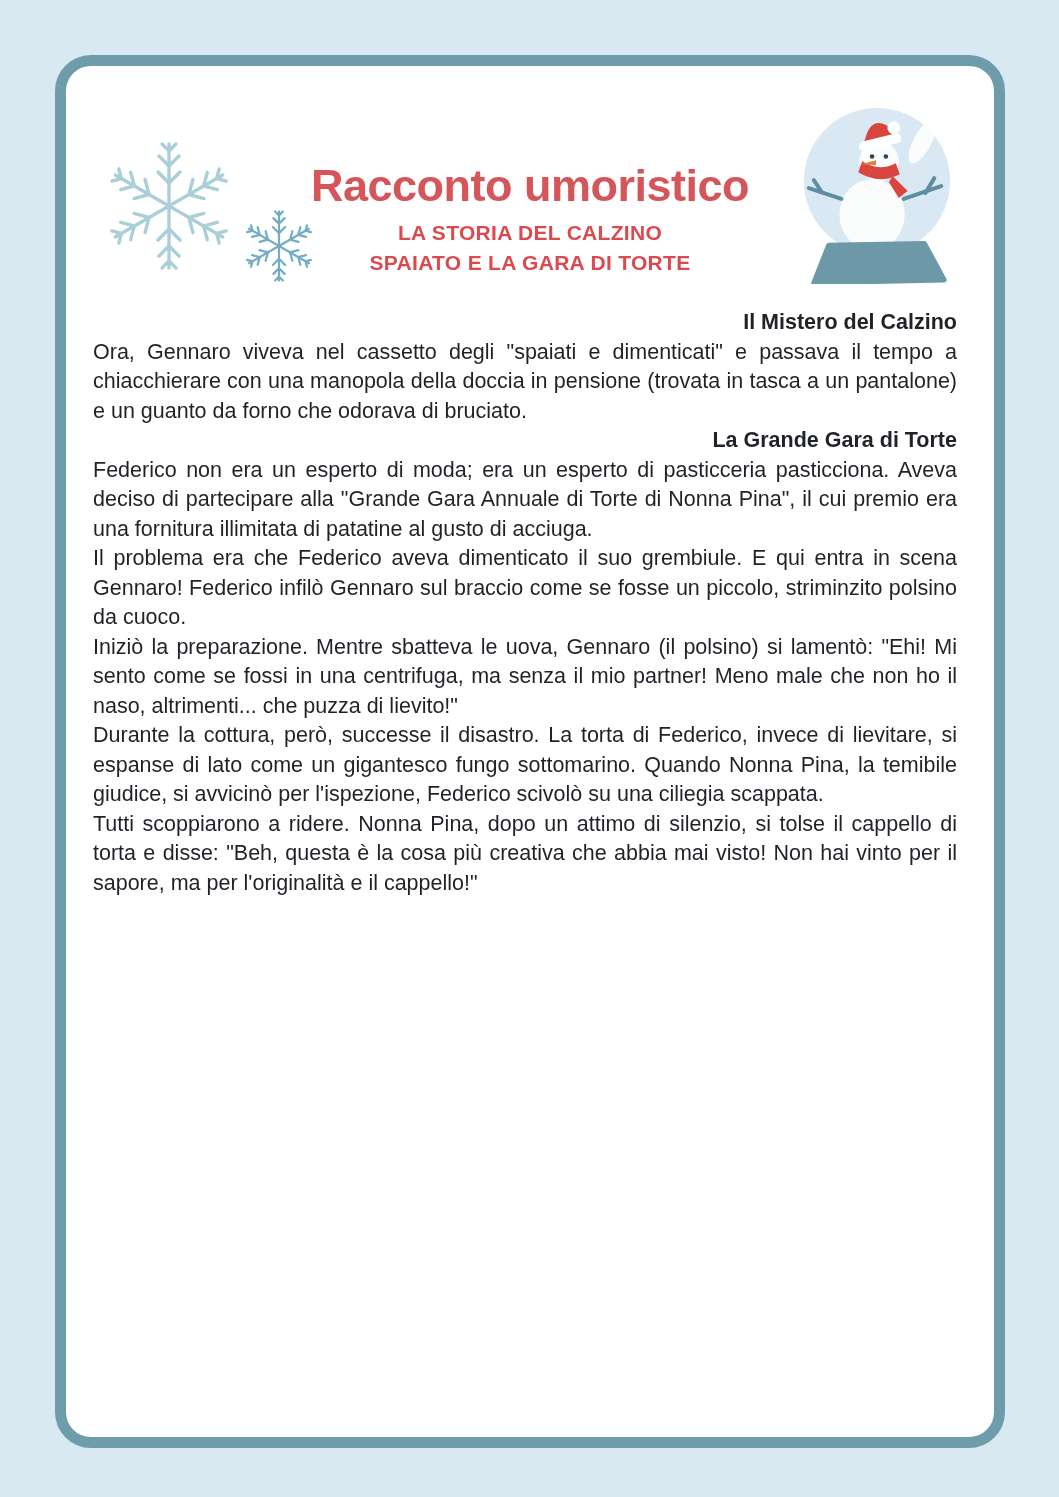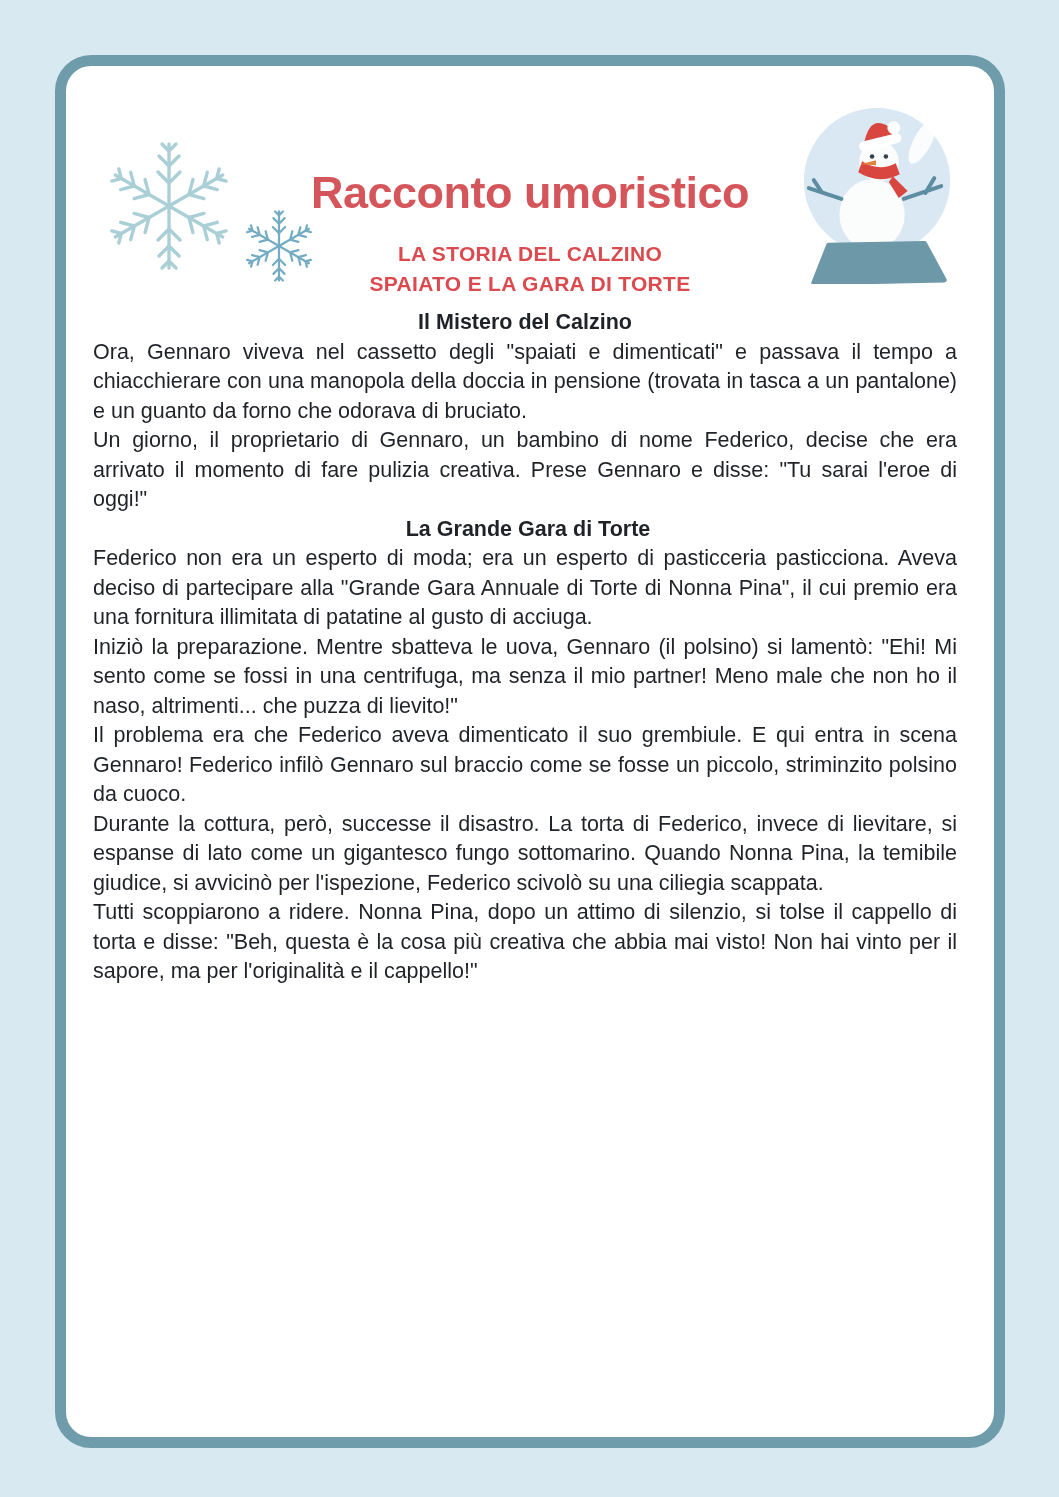--- a/index.html
+++ b/index.html
@@ -38,46 +38,46 @@
   .snowflake-large{left:33px;top:55px;width:140px;height:170px;color:var(--snowflake_light);}
   .snowflake-small{left:174px;top:140px;width:78px;height:80px;color:var(--snowflake_dark);}
   .globe{left:727px;top:30px;width:168px;height:188px;}
   .snowflake-large svg,.snowflake-small svg,.globe svg{width:100%;height:100%;}
   
   .titles{
     position:absolute;left:0;right:0;top:90px;
     text-align:center;
   }
   .titles h1{
-    margin:11px;
+    margin:4px;
     font-size:45px;
     font-weight:700;
     letter-spacing:-0.5px;
     color:var(--title_red);
   }
   .subtitle{
     font-size:21px;
     font-weight:700;
     letter-spacing:0.3px;
     line-height:1.45;
     color:var(--subtitle_red);
   }
-  .subtitle.first{margin-top:20px;}
+  .subtitle.first{margin-top:6px;}
   
   .story{
     position:absolute;left:27px;top:242px;width:864px;
     font-size:21.5px;
     line-height:29.5px;
     color:var(--text_color);
     text-align:justify;
   }
   .story p{margin:0;}
   .story .h{
     font-weight:700;
-    text-align:center;
+    text-align:right;
   }
   .story .h-indent{padding-left:6px;}
 </style>
 </head>
 <body>
 
 <div class="card">
 
   <div class="deco snowflake-large">
     <svg viewBox="-70 -70 140 140" stroke="currentColor" stroke-width="3.4" stroke-linecap="round" fill="none" aria-hidden="true">
@@ -199,22 +199,21 @@
 
   <div class="titles">
     <h1>Racconto umoristico</h1>
     <div class="subtitle first">LA STORIA DEL CALZINO</div>
     <div class="subtitle">SPAIATO E LA GARA DI TORTE</div>
   </div>
 
   <div class="story">
     <p class="h">Il Mistero del Calzino</p>
     <p class="para">Ora, Gennaro viveva nel cassetto degli "spaiati e dimenticati" e passava il tempo a chiacchierare con una manopola della doccia in pensione (trovata in tasca a un pantalone) e un guanto da forno che odorava di bruciato.</p>
-    <p class="para">Un giorno, il proprietario di Gennaro, un bambino di nome Federico, decise che era arrivato il momento di fare pulizia creativa. Prese Gennaro e disse: "Tu sarai l'eroe di oggi!"</p>
     <p class="h h-indent">La Grande Gara di Torte</p>
     <p class="para">Federico non era un esperto di moda; era un esperto di pasticceria pasticciona. Aveva deciso di partecipare alla "Grande Gara Annuale di Torte di Nonna Pina", il cui premio era una fornitura illimitata di patatine al gusto di acciuga.</p>
+    <p class="para">Il problema era che Federico aveva dimenticato il suo grembiule. E qui entra in scena Gennaro! Federico infilò Gennaro sul braccio come se fosse un piccolo, striminzito polsino da cuoco.</p>
     <p class="para">Iniziò la preparazione. Mentre sbatteva le uova, Gennaro (il polsino) si lamentò: "Ehi! Mi sento come se fossi in una centrifuga, ma senza il mio partner! Meno male che non ho il naso, altrimenti... che puzza di lievito!"</p>
-    <p class="para">Il problema era che Federico aveva dimenticato il suo grembiule. E qui entra in scena Gennaro! Federico infilò Gennaro sul braccio come se fosse un piccolo, striminzito polsino da cuoco.</p>
     <p class="para">Durante la cottura, però, successe il disastro. La torta di Federico, invece di lievitare, si espanse di lato come un gigantesco fungo sottomarino. Quando Nonna Pina, la temibile giudice, si avvicinò per l'ispezione, Federico scivolò su una ciliegia scappata.</p>
     <p class="para">Tutti scoppiarono a ridere. Nonna Pina, dopo un attimo di silenzio, si tolse il cappello di torta e disse: "Beh, questa è la cosa più creativa che abbia mai visto! Non hai vinto per il sapore, ma per l'originalità e il cappello!"</p>
   </div>
 
 </div>
 
 </body></html>

